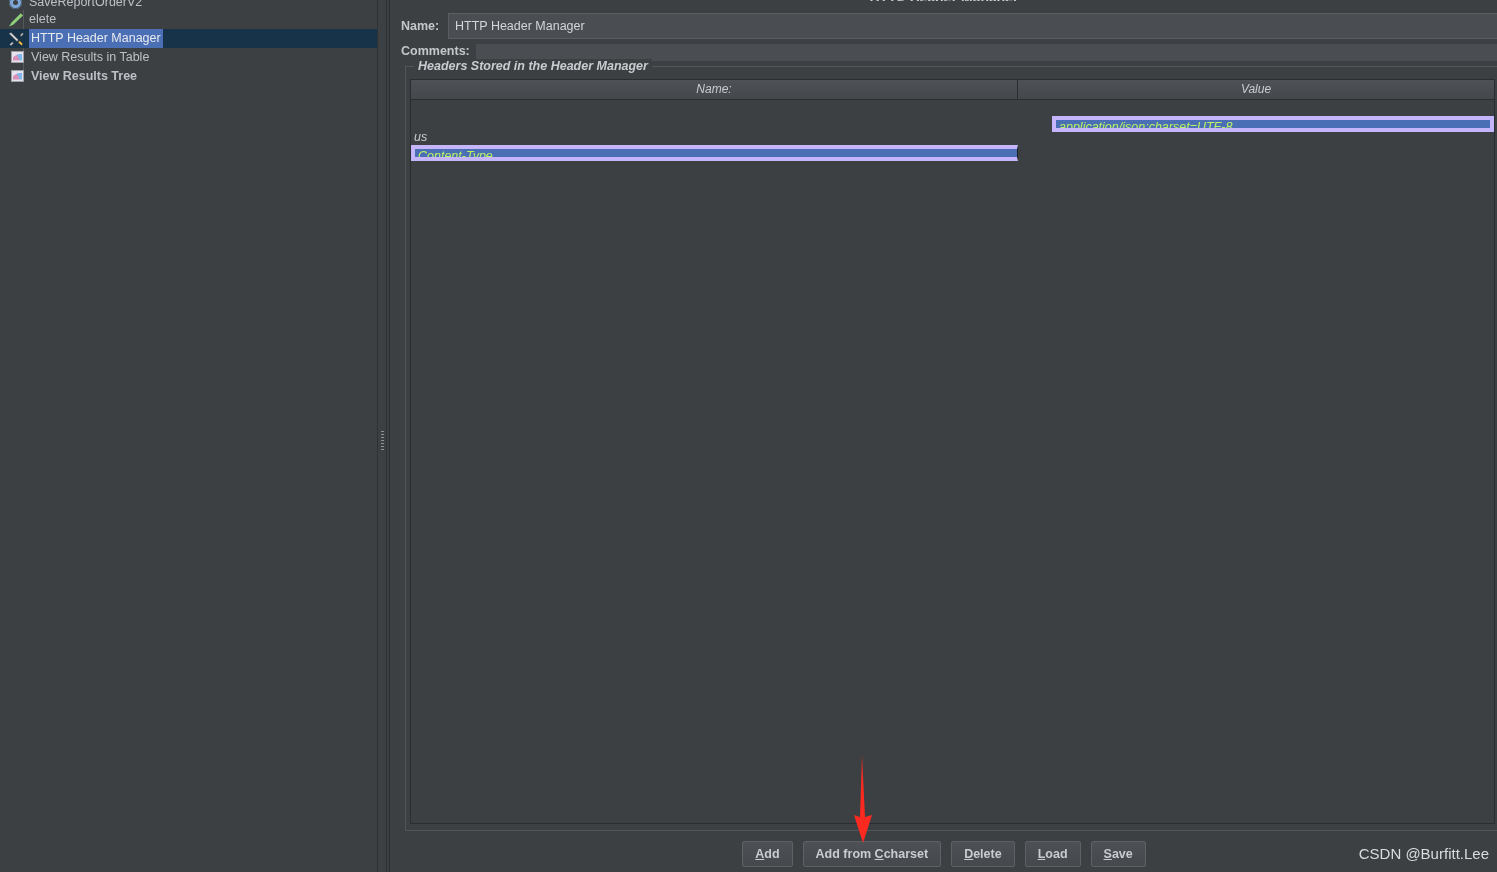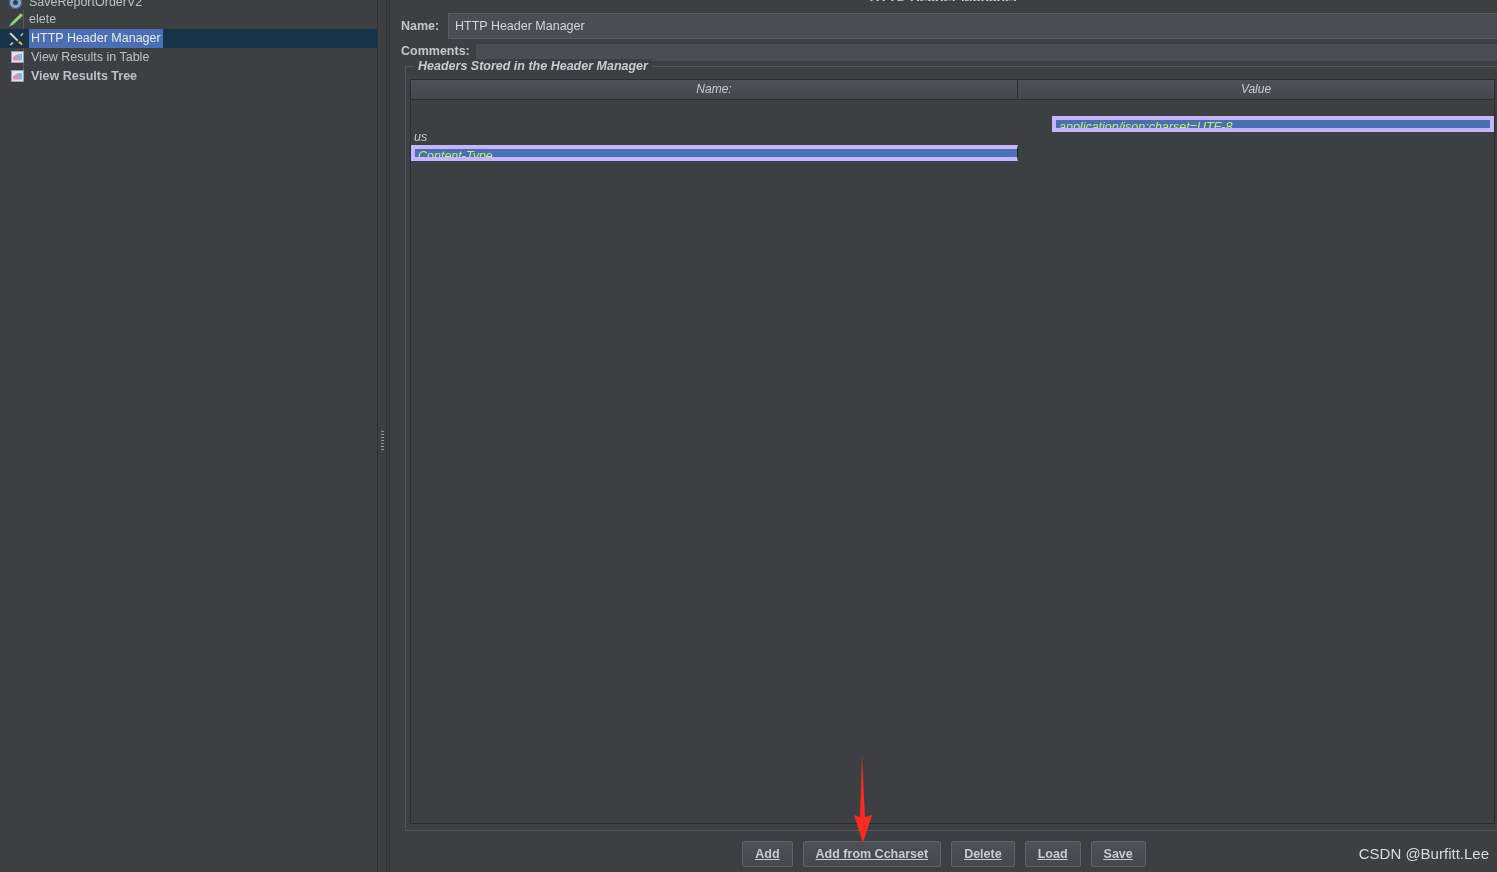--- a/index.html
+++ b/index.html
@@ -302,21 +302,20 @@
     border-radius: 2px;
     color: #c8ccd0;
     font-size: 12.5px;
     font-weight: bold;
     height: 26px;
     padding: 0 12px;
     box-sizing: border-box;
     font-family: "Liberation Sans", sans-serif;
     cursor: pointer;
     white-space: nowrap;
-    text-decoration: underline;
   }
   .jbtn u { text-decoration: underline; }
 
   
   #red-arrow {
     position: absolute;
     left: 851px;
     top: 755px;
     width: 24px;
     height: 88px;

